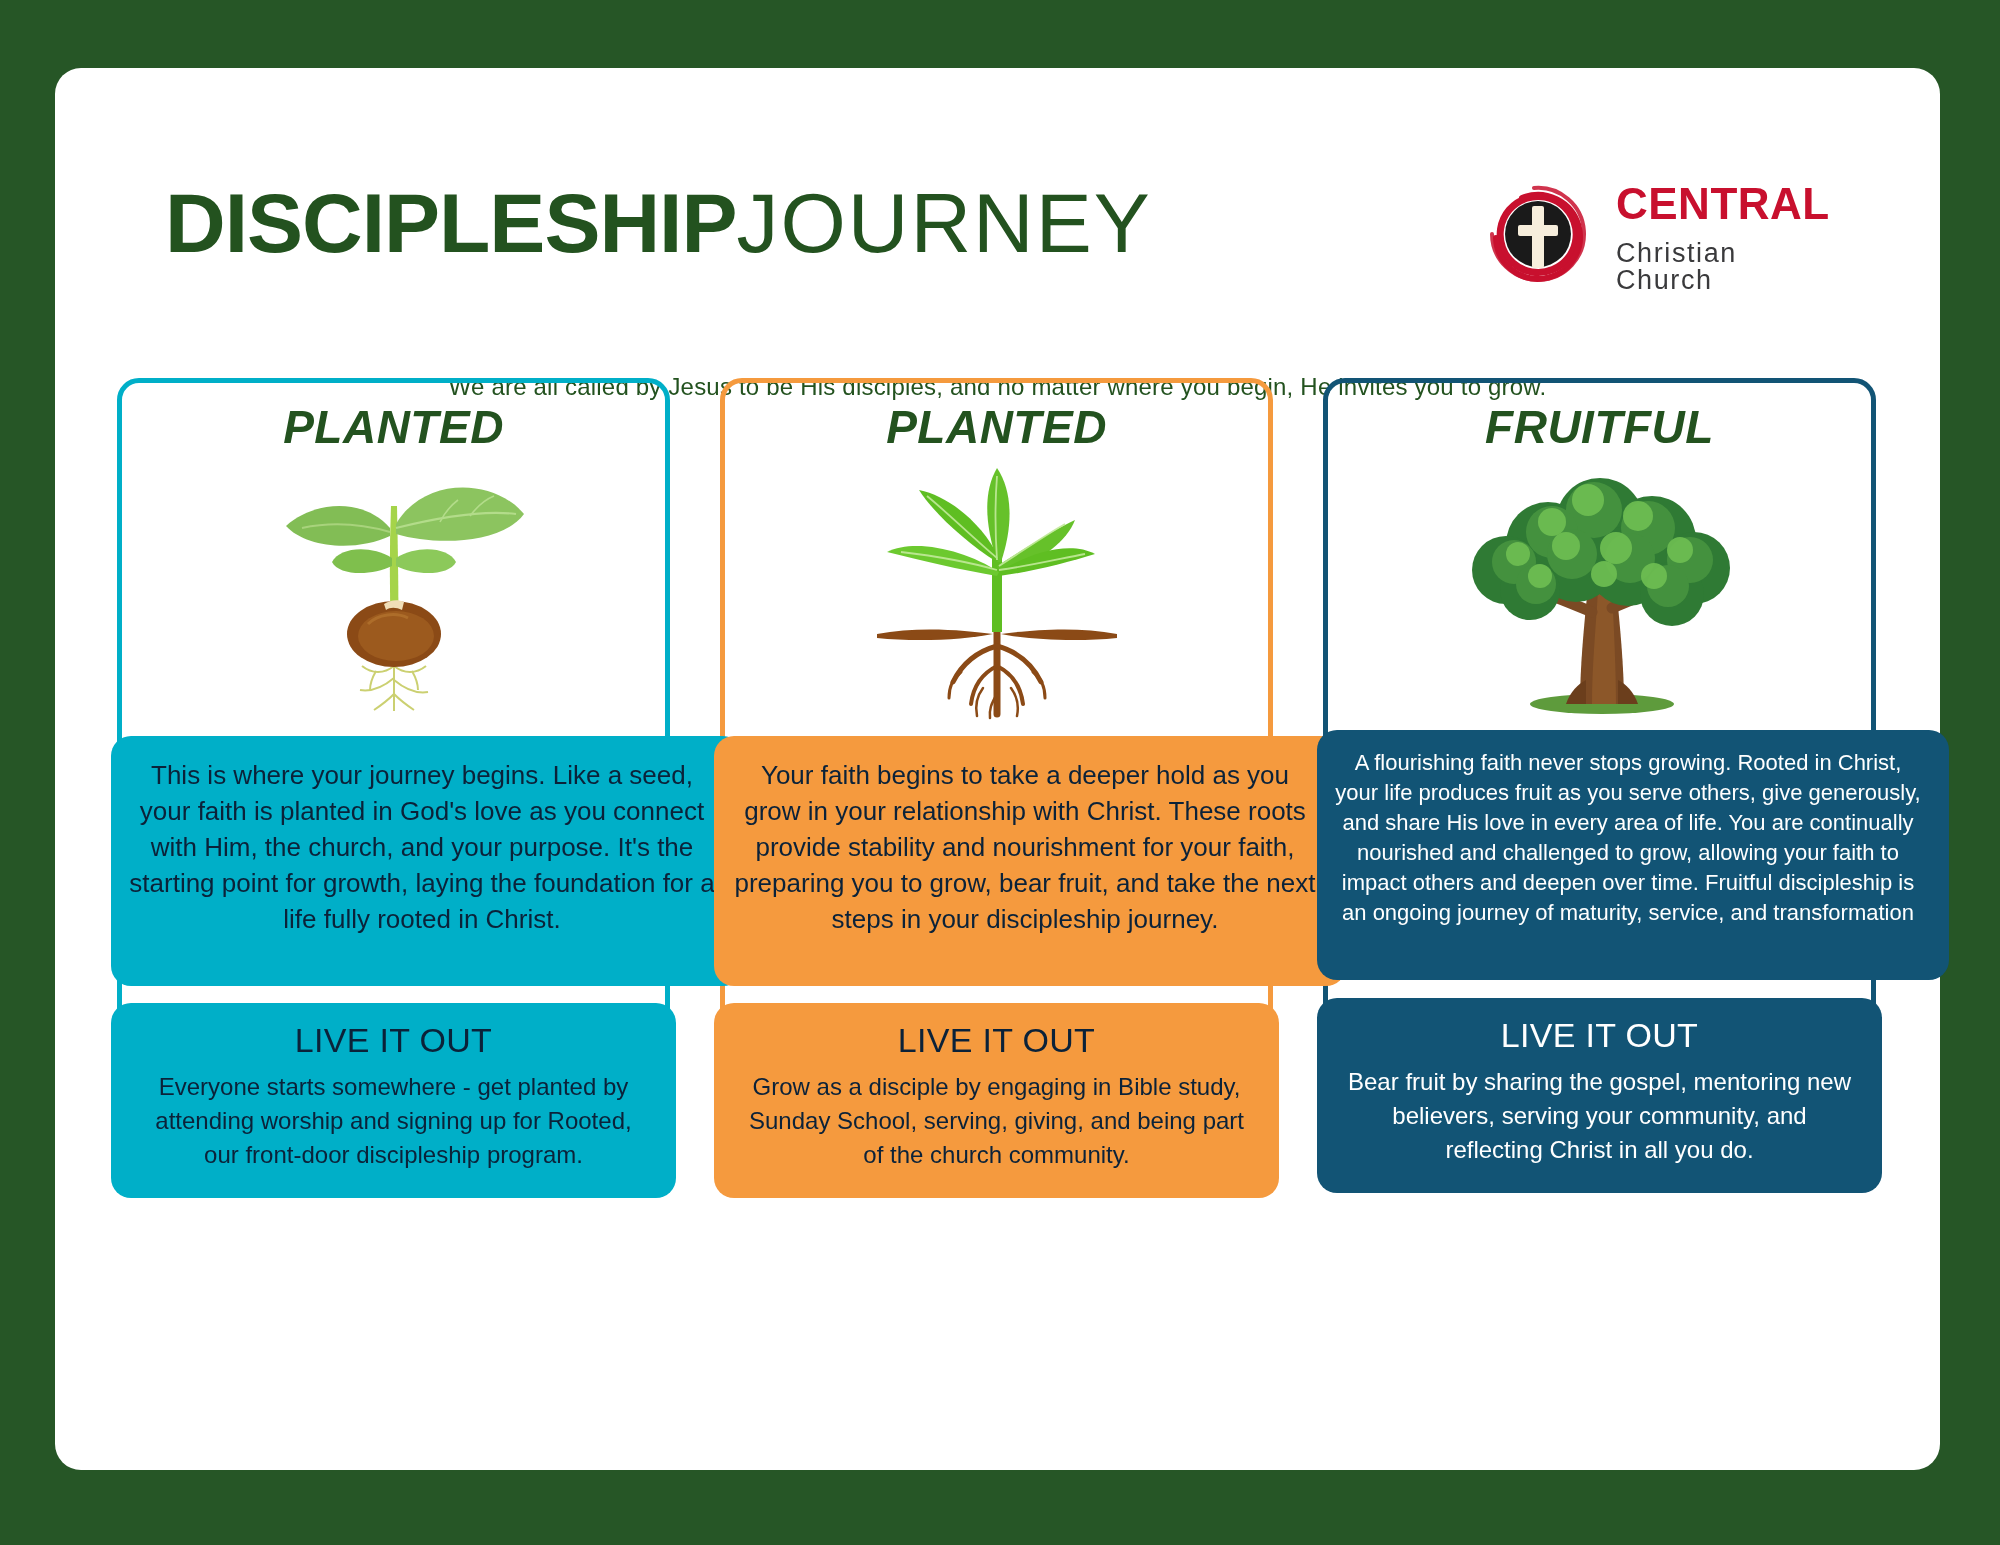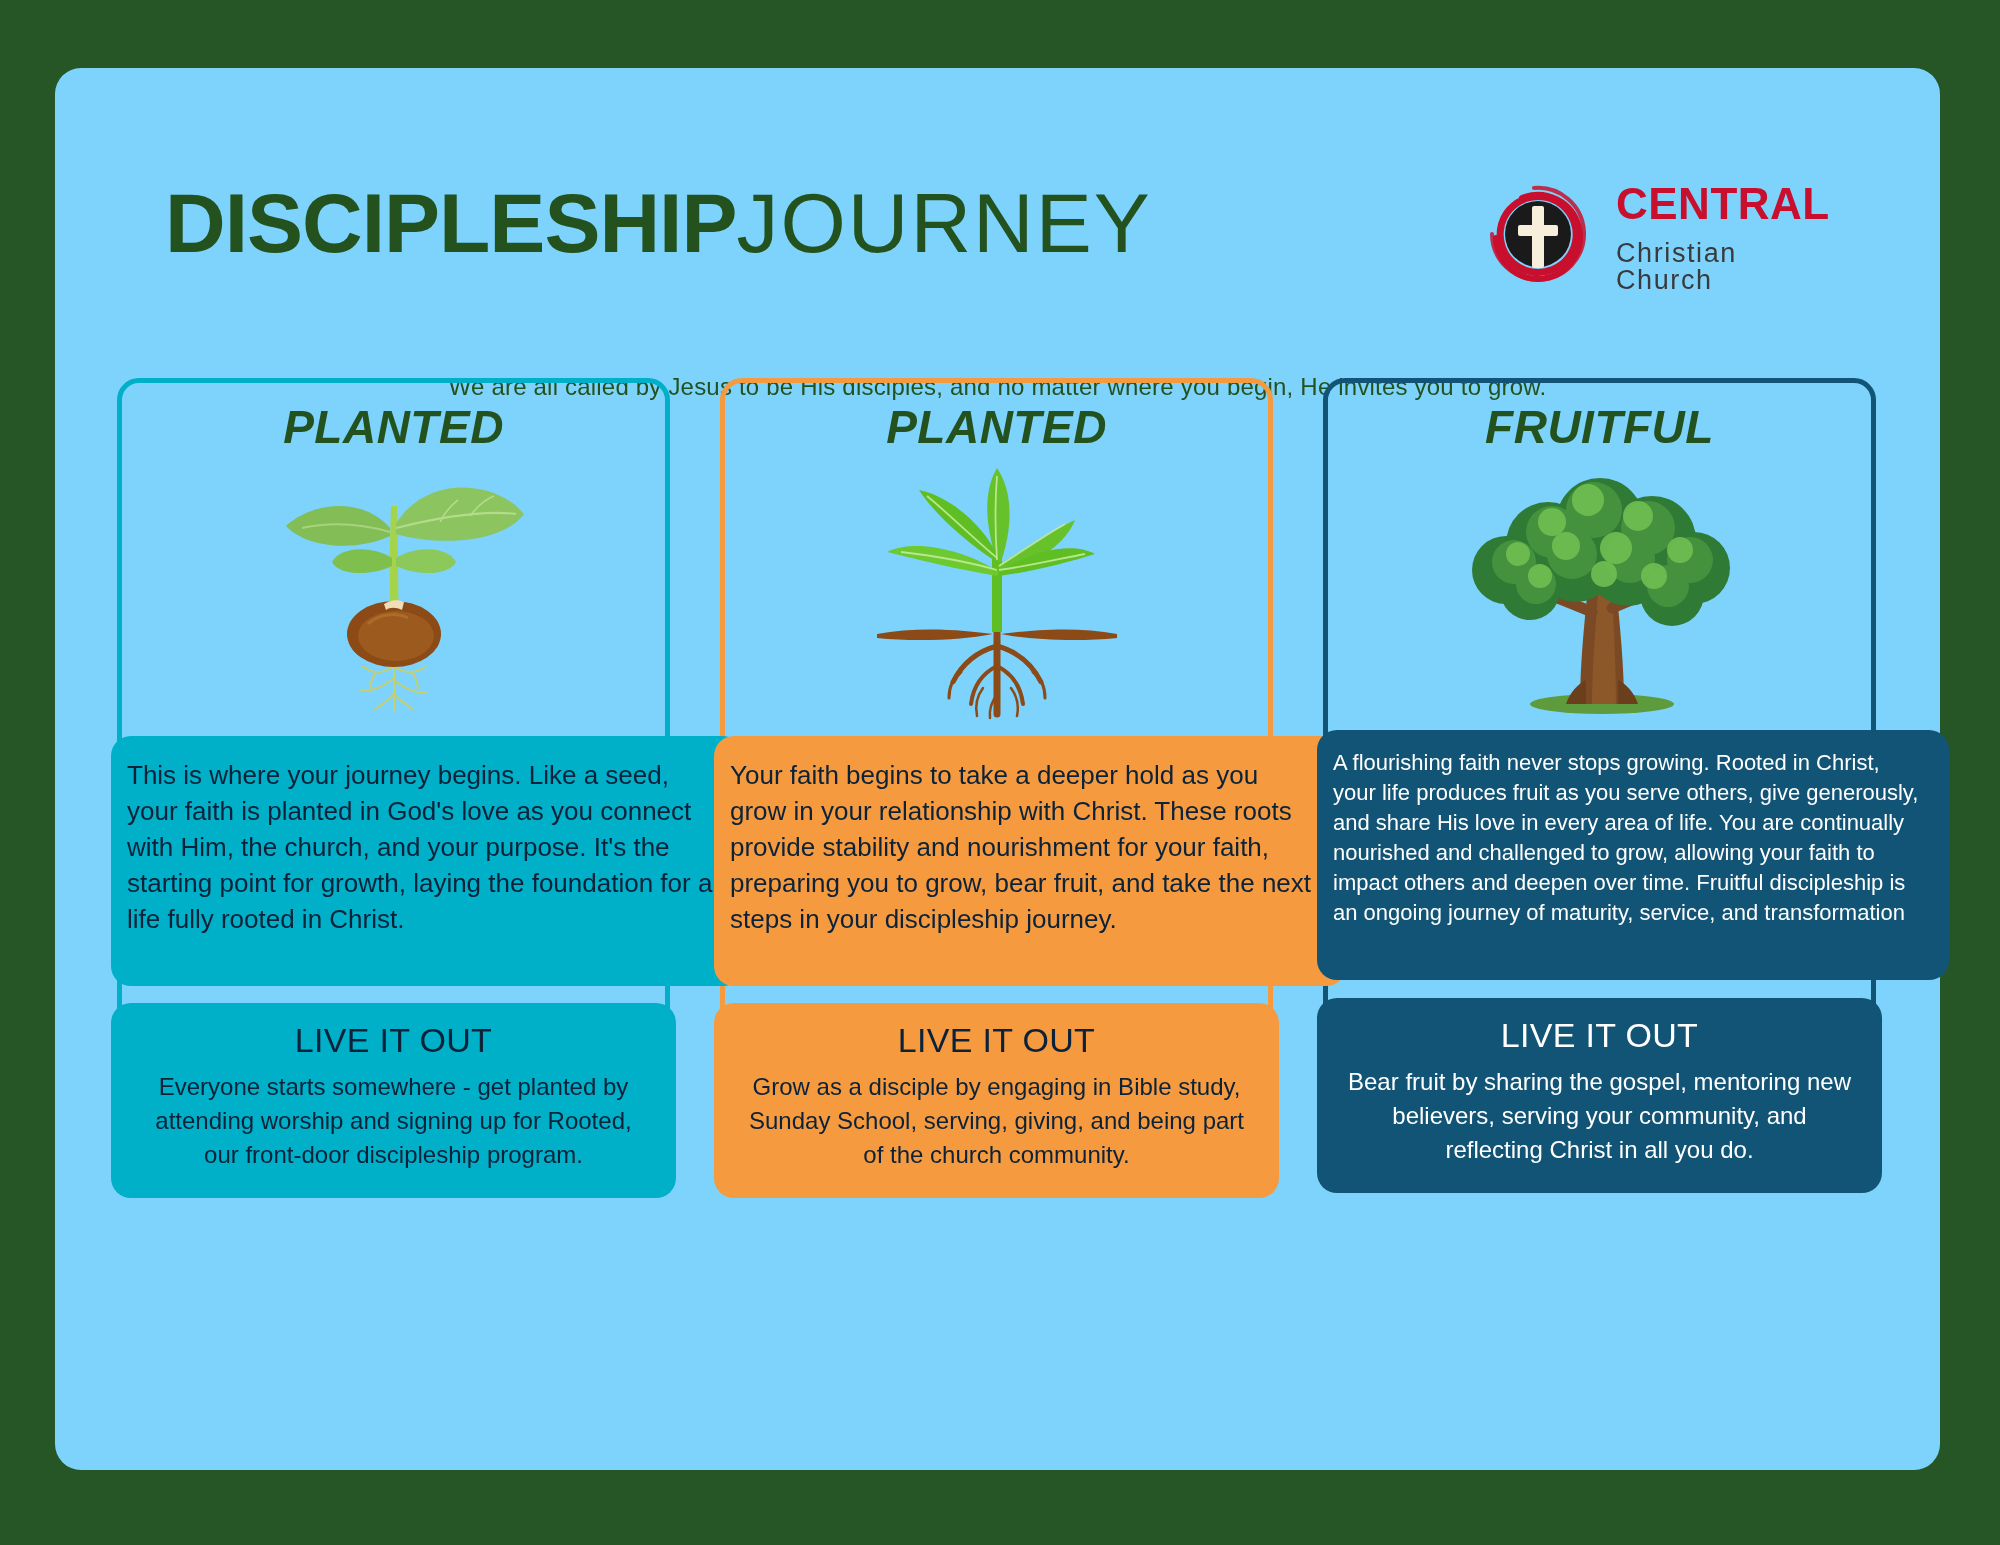--- a/index.html
+++ b/index.html
@@ -98,21 +98,21 @@
     z-index:2;
   }
   .art svg{display:block;margin:0 auto;}
 
   .desc{
     position:absolute; left:-6px; top:358px;
     width:632px; min-height:250px;
     border-radius:20px;
     box-sizing:border-box;
     padding:22px 26px 20px 16px;
-    text-align:left;
+    text-align:center;
     font-size:26px; line-height:1.38;
     z-index:4;
   }
   .liveout{
     position:absolute; left:-6px; top:625px;
     width:565px;
     border-radius:20px;
     box-sizing:border-box;
     padding:18px 28px 26px 28px;
     text-align:center;
@@ -127,21 +127,21 @@
     font-size:24px; line-height:1.42;text-align:center;
   }
 
   
   .card-3 .desc{top:352px; font-size:22px; line-height:1.36; padding-top:18px;}
   .card-3 .liveout{top:620px;}
 </style>
 </head>
 <body style="background: rgb(38, 86, 38);">
 
-<div class="poster" style="background: #7dd3fc;">
+<div class="poster" style="background: #ffffff;">
 
   <div class="header">
     <div class="title">
       <span class="strong">DISCIPLESHIP</span><span class="light">JOURNEY</span>
     </div>
 
     <div class="logo">
       <div class="logo-mark">
         <svg width="112" height="112" viewBox="0 0 112 112">
           <path d="M18 56 A38 38 0 1 1 18 57 Z" fill="none" stroke="#C8102E" stroke-width="7" stroke-linecap="round" transform="rotate(-20 56 56)"></path>

